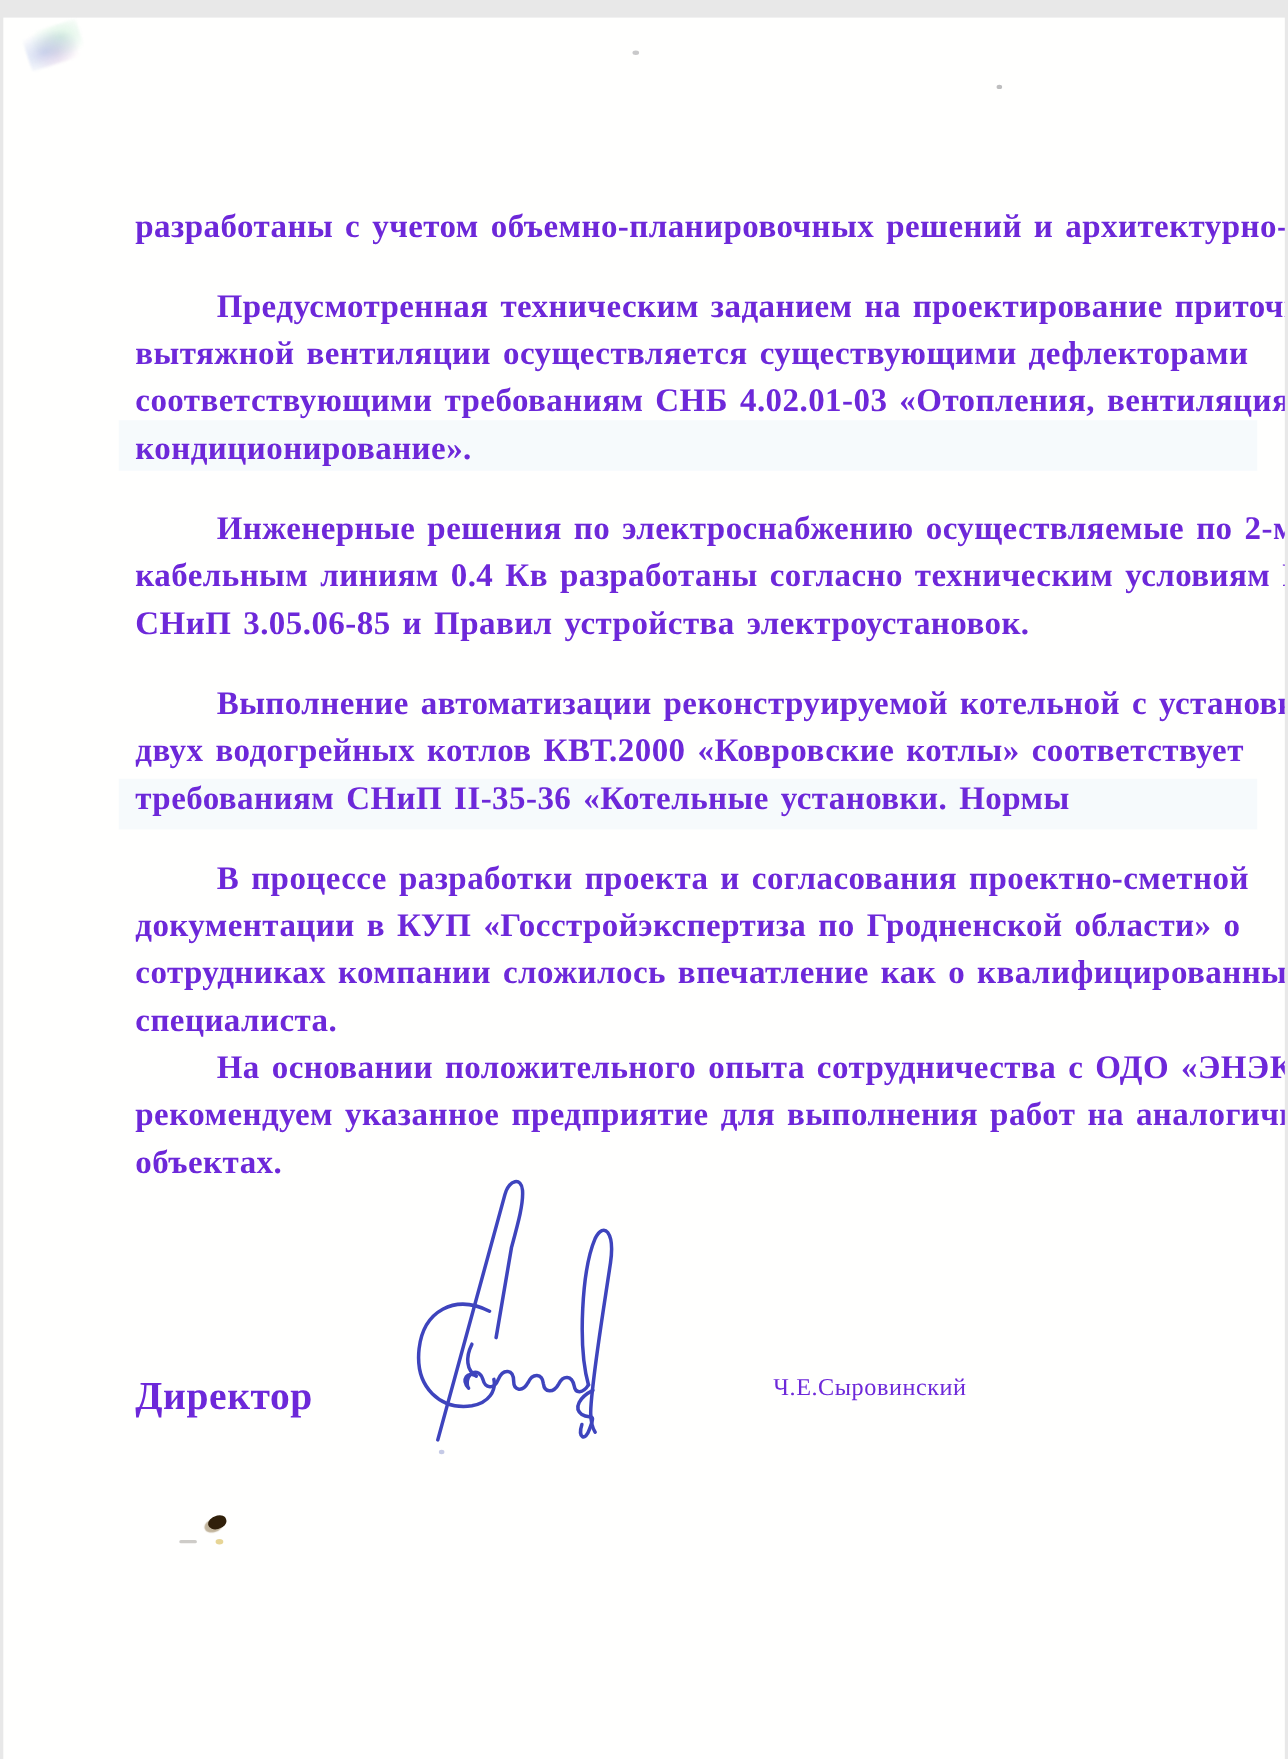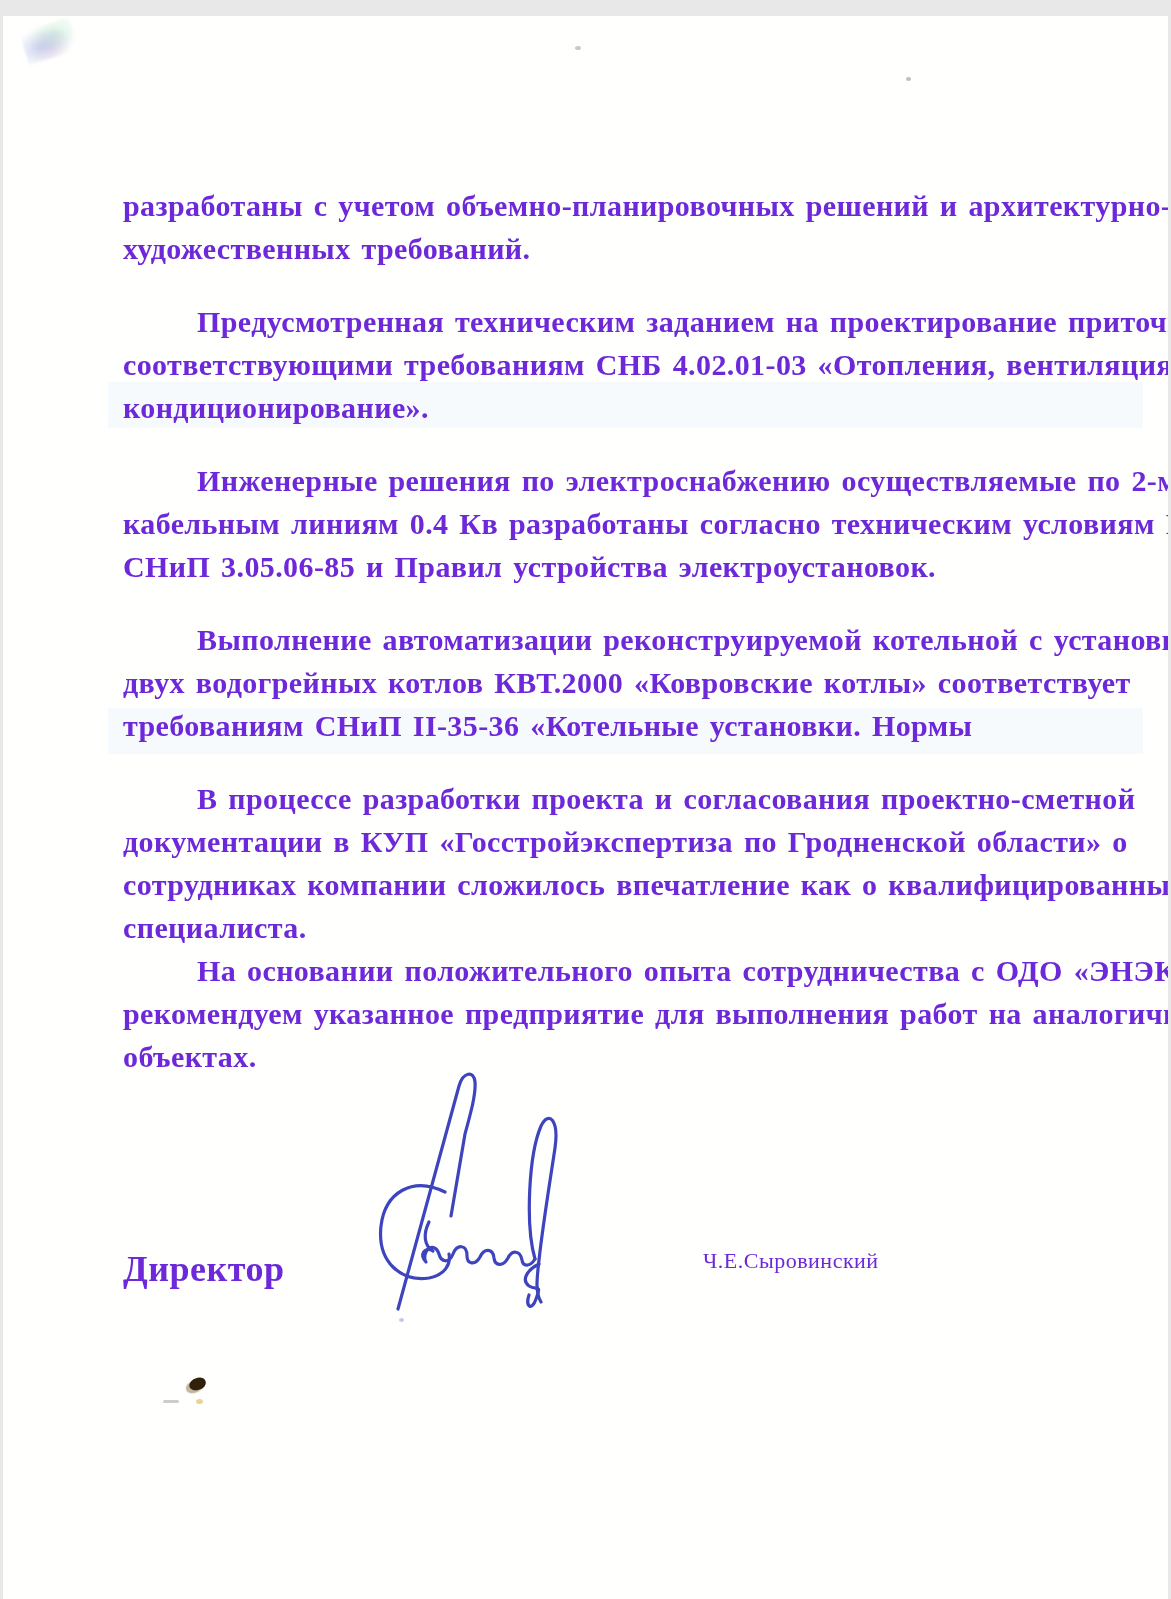--- a/index.html
+++ b/index.html
@@ -82,25 +82,25 @@
   <div class="tint t1"></div>
   <div class="tint t2"></div>
   <div class="speck s1"></div>
   <div class="speck s2"></div>
   <div class="speck s3"></div>
 
   <div class="content">
 
     <div class="para">
       <div class="line">разработаны с учетом объемно-планировочных решений и архитектурно-</div>
-      <div class="line">художественных требований.</div>
     </div>
 
     <div class="para indent">
       <div class="line">Предусмотренная техническим заданием на проектирование приточно-</div>
+      <div class="line">вытяжной вентиляции осуществляется существующими дефлекторами</div>
       <div class="line">соответствующими требованиям СНБ 4.02.01-03 «Отопления, вентиляция и</div>
       <div class="line">кондиционирование».</div>
     </div>
 
     <div class="para indent">
       <div class="line">Инженерные решения по электроснабжению осуществляемые по 2-м</div>
       <div class="line">кабельным линиям 0.4 Кв разработаны согласно техническим условиям РУП</div>
       <div class="line">СНиП 3.05.06-85 и Правил устройства электроустановок.</div>
     </div>
 

